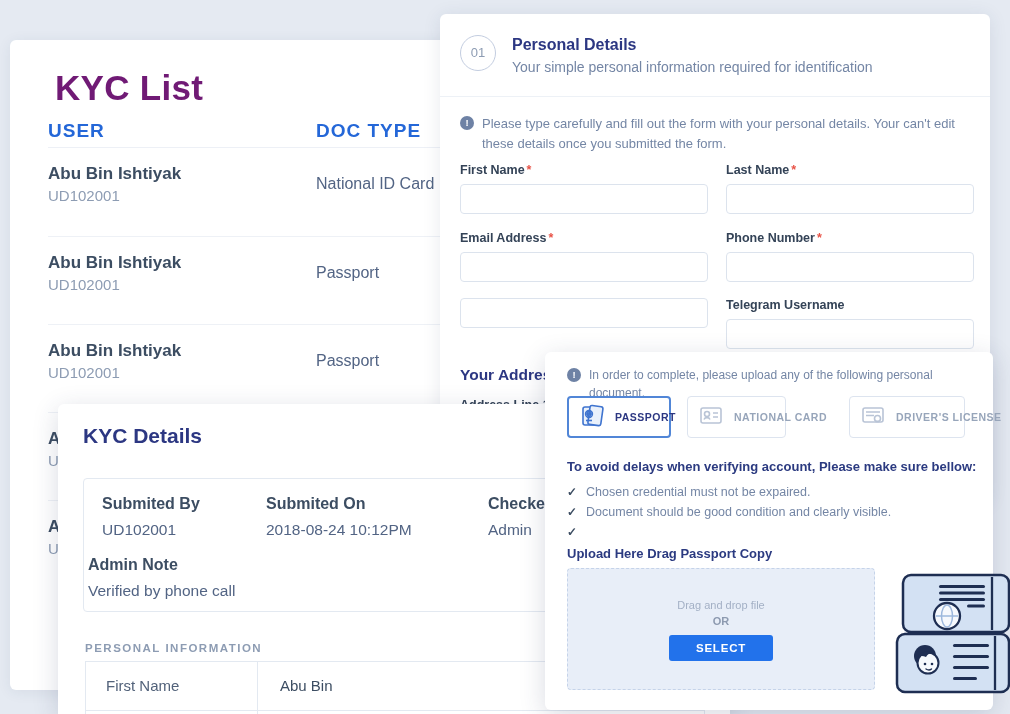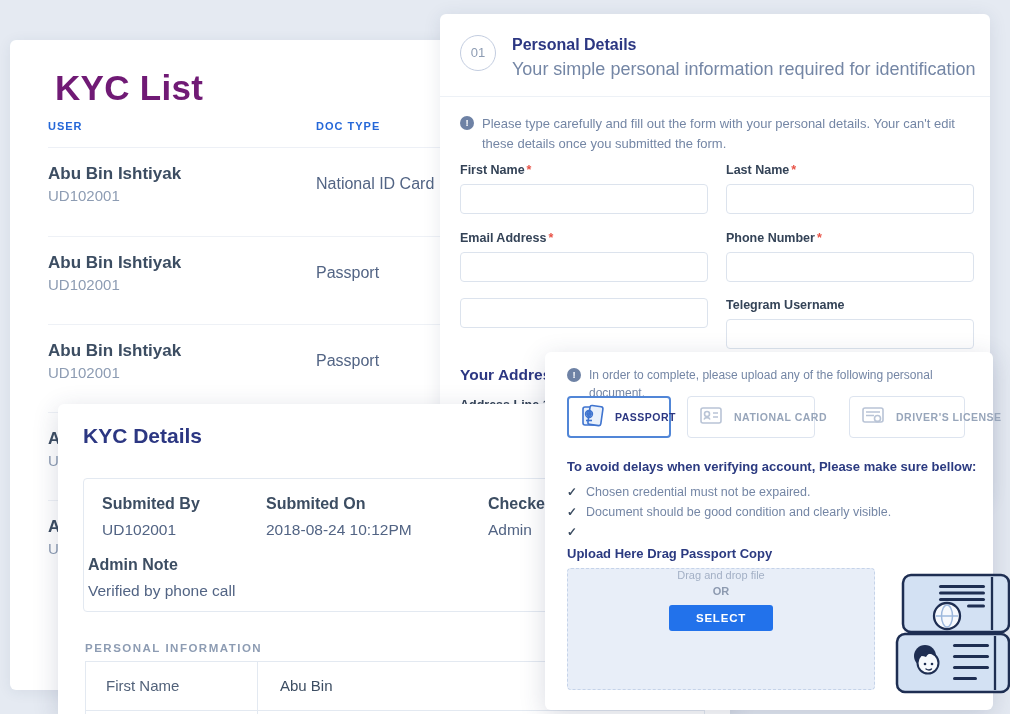--- a/index.html
+++ b/index.html
@@ -4,35 +4,35 @@
 <style>
   * { margin:0; padding:0; box-sizing:border-box; }
   body { background:#cfd6e2; font-family:"Liberation Sans", sans-serif; }
   .canvas { position:relative; width:1010px; height:714px; background:#e5eaf2; overflow:hidden; }
   .panel { position:absolute; background:#ffffff; border-radius:6px; }
 
   
   .kyc-list { left:10px; top:40px; width:950px; height:650px; box-shadow:0 2px 14px rgba(44,58,94,.08); }
   .kyc-list h1 { position:absolute; left:45px; top:28px; font-size:35px; font-weight:bold; color:#701a75; letter-spacing:.3px; }
   .kl-cols { position:absolute; left:38px; right:0; top:76px; height:32px; border-bottom:1px solid #edf0f6; }
-  .kl-col { position:absolute; top:4px; font-size:11px; font-weight:bold; letter-spacing:1px; color:#2467d8; }
+  .kl-col { position:absolute; top:4px; font-size:19px; font-weight:bold; letter-spacing:1px; color:#2467d8; }
   .kl-col.doc { left:268px; }
   .kl-rows { position:absolute; left:38px; right:0; top:108px; }
   .kl-row { position:relative; height:88px; }
   .kl-row + .kl-row { border-top:1px solid #eef1f6; }
   .kl-name { padding-top:16px; font-size:17px; font-weight:bold; color:#3c4d62; }
   .kl-id { margin-top:3px; font-size:15px; color:#8d9cb3; }
   .kl-doc { position:absolute; left:268px; top:27px; font-size:16px; color:#526484; }
 
   
   .personal { left:440px; top:14px; width:550px; height:488px; box-shadow:0 2px 18px rgba(44,58,94,.10); overflow:hidden; }
   .pd-head { position:absolute; left:0; right:0; top:0; height:83px; border-bottom:1px solid #edf1f6; }
   .step-circle { position:absolute; left:20px; top:21px; width:36px; height:36px; border:1.5px solid #c3cde0; border-radius:50%; color:#8d9cb3; font-size:13px; line-height:33px; text-align:center; }
   .pd-title { position:absolute; left:72px; top:22px; font-size:16px; font-weight:bold; color:#2c3782; }
-  .pd-sub { position:absolute; left:72px; top:45px; font-size:18px; color:#7486a5; }
+  .pd-sub { position:absolute; left:72px; top:45px; font-size:14px; color:#7486a5; }
   .note-line { display:flex; gap:8px; font-size:13px; color:#7486a5; line-height:1.5; }
   .pd-note { position:absolute; left:20px; top:100px; width:508px; }
   .info-ic { flex:none; width:14px; height:14px; margin-top:2px; border-radius:50%; background:#6e82a5; color:#fff; font-size:9.5px; font-weight:bold; text-align:center; line-height:14px; }
   .fgroup { position:absolute; width:248px; }
   .fgroup label { display:block; font-size:12.5px; font-weight:bold; color:#344357; margin-bottom:7px; }
   .req { color:#e85347; margin-left:2px; }
   .fgroup input { width:100%; height:30px; border:1px solid #dce3ed; border-radius:4px; background:#fff; outline:none; padding:0 8px; font-size:13px; color:#3c4d62; }
   .f1 { left:20px; top:149px; }  .f2 { left:286px; top:149px; }
   .f3 { left:20px; top:217px; }  .f4 { left:286px; top:217px; }
   .f5 { left:20px; top:284px; }  .f6 { left:286px; top:284px; }
@@ -56,28 +56,28 @@
   .kd-td1 { width:172px; border-right:1px solid #e3e9f1; line-height:48px; padding-left:20px; font-size:15px; color:#52627a; }
   .kd-td2 { flex:1; line-height:48px; padding-left:22px; font-size:15px; color:#3c4d62; }
 
   
   .upload { left:545px; top:352px; width:448px; height:358px; box-shadow:0 6px 26px rgba(44,58,94,.18); }
   .up-note { position:absolute; left:22px; top:14px; width:410px; font-size:12px; }
   .doc-btn { position:absolute; top:44px; height:42px; display:flex; align-items:center; gap:9px; padding:0 11px; border:1px solid #dde4ef; border-radius:4px; background:#fff; cursor:pointer; color:#b9c4d6; }
   .doc-btn .doc-label { font-size:10.5px; font-weight:bold; letter-spacing:.5px; color:#97a5ba; white-space:nowrap; }
   .doc-btn.selected { border:2px solid #5186d7; color:#3f74cf; }
   .doc-btn.selected .doc-label { color:#2c3782; }
-  .d1 { left:22px; width:104px; } .d2 { left:142px; width:128px; } .d3 { left:304px; width:116px; }
+  .d1 { left:22px; width:104px; } .d2 { left:142px; width:99px; } .d3 { left:304px; width:116px; }
   .up-instr-title { position:absolute; left:22px; top:107px; font-size:13px; font-weight:bold; color:#2b3a80; }
   .up-checks { position:absolute; left:22px; top:130px; }
   .chk { display:flex; gap:9px; font-size:12.5px; color:#7486a5; height:20px; align-items:center; }
   .tick { color:#3c4d62; font-size:12px; font-weight:bold; }
   .up-label { position:absolute; left:22px; top:194px; font-size:13px; font-weight:bold; color:#2b3a80; }
   .dropzone { position:absolute; left:22px; top:216px; width:308px; height:122px; background:#e8eef8; border:1px dashed #c5d3e9; border-radius:4px; text-align:center; }
-  .dz-t1 { font-size:11px; color:#a3b0c5; }
+  .dz-t1 { margin-top:30px; font-size:11px; color:#a3b0c5; }
   .dz-or { margin-top:4px; font-size:11px; font-weight:bold; color:#8d9ab0; }
   .dz-btn { margin-top:8px; width:104px; height:26px; border:none; border-radius:3px; background:#2272eb; color:#fff; font-size:11.5px; font-weight:bold; letter-spacing:.8px; cursor:pointer; font-family:"Liberation Sans", sans-serif; }
 
   
   .illus { position:absolute; left:895px; top:570px; width:118px; height:130px; }
 </style>
 </head>
 <body>
 
 <div class="canvas">

